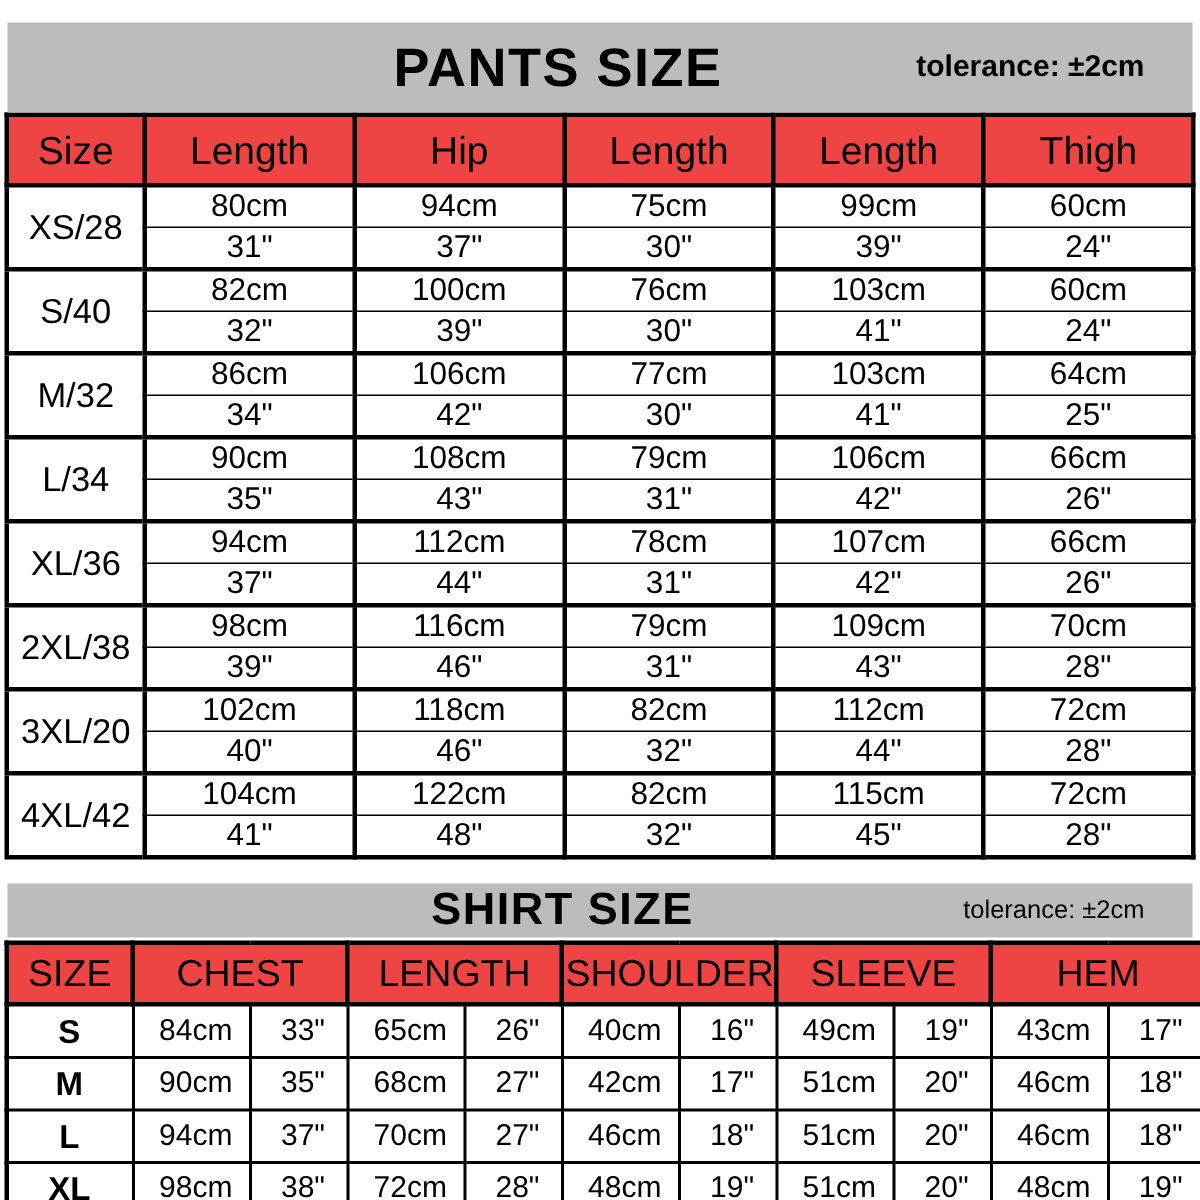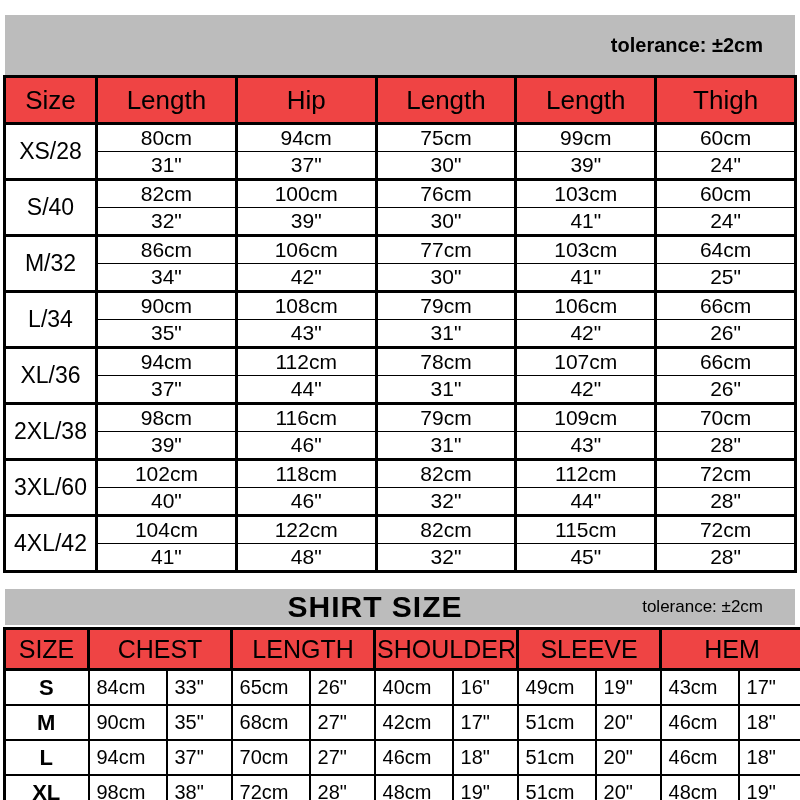--- a/index.html
+++ b/index.html
@@ -27,32 +27,33 @@
   
   .pants-table th{height:42px;font-size:26px;}
   .pants-table td{text-align:center;vertical-align:middle;font-size:21px;
                   border-left:3px solid #000;border-right:3px solid #000;}
   .pants-table tr.r-cm td{height:23px;border-top:3px solid #000;border-bottom:1px solid #000;}
   .pants-table tr.r-in td{height:23px;border-bottom:3px solid #000;}
   .pants-table td.size-cell{font-weight:400;font-size:23px;border:3px solid #000;}
 
   
   .shirt-table th{height:36px;font-size:25px;}
-  .shirt-table td{height:31px;border:2px solid #000;font-size:20px;text-align:left;
+  .shirt-table td{height:31px;border:2px solid #000;font-size:20px;text-align:center;
                   padding-left:7px;vertical-align:middle;}
   .shirt-table td.size-cell{font-weight:700;font-size:22px;text-align:center;padding-left:0;}
 
   .gap{height:14px;}
 </style>
 </head>
 <body>
 
 <div class="page">
 
   <div class="titlebar pants-titlebar">
+    <span class="big-title">PANTS SIZE</span>
     <span class="tolerance">tolerance: ±2cm</span>
   </div>
 
   <table class="pants-table">
     <colgroup>
       <col style="width:92px">
         <col>
         <col>
         <col>
         <col>
@@ -158,21 +159,21 @@
     </tr>
     <tr class="r-in">
       <td>39"</td>
       <td>46"</td>
       <td>31"</td>
       <td>43"</td>
       <td>28"</td>
     </tr>
 
     <tr class="r-cm">
-      <td class="size-cell" rowspan="2">3XL/60</td>
+      <td class="size-cell" rowspan="2">3XL/20</td>
       <td>102cm</td>
       <td>118cm</td>
       <td>82cm</td>
       <td>112cm</td>
       <td>72cm</td>
     </tr>
     <tr class="r-in">
       <td>40"</td>
       <td>46"</td>
       <td>32"</td>

